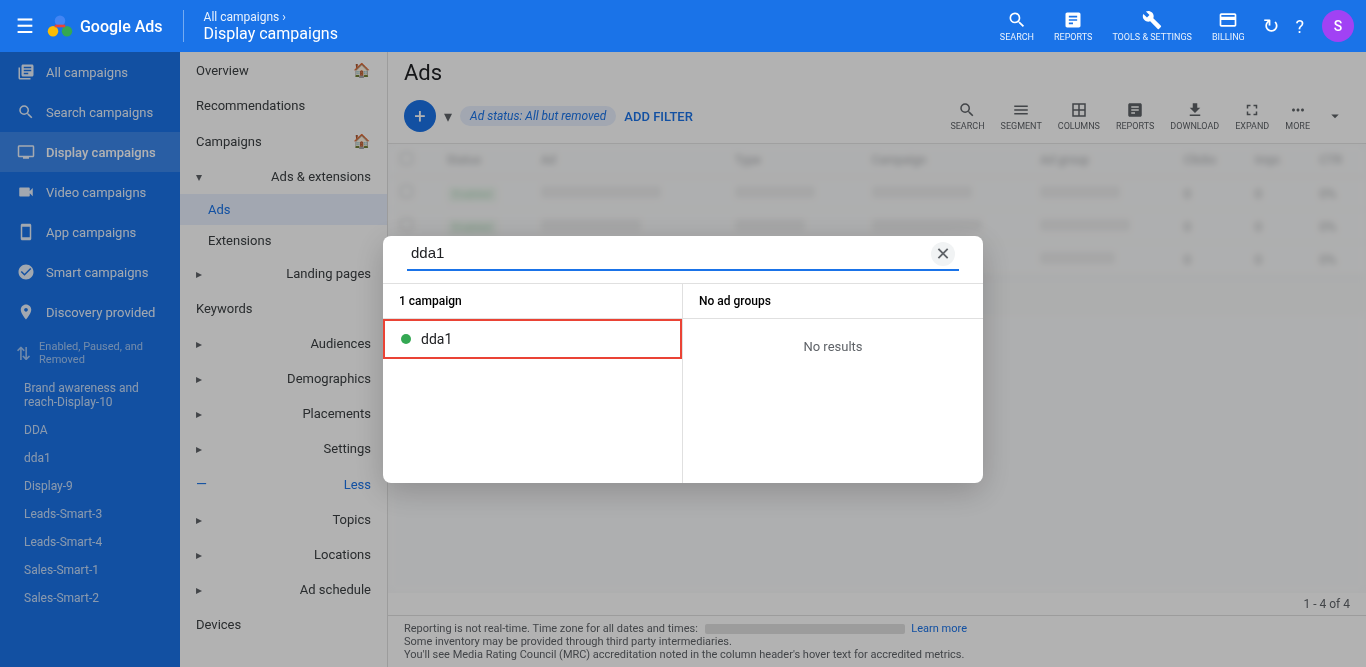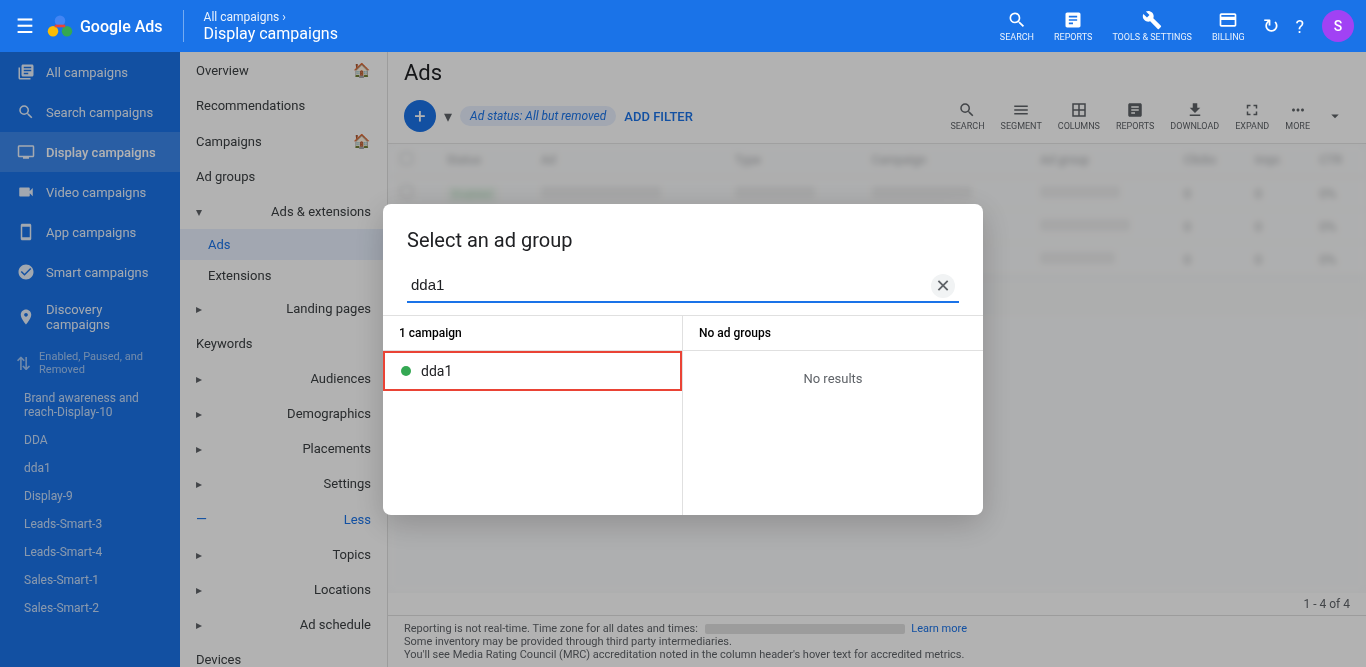--- a/index.html
+++ b/index.html
@@ -219,21 +219,21 @@
           </svg>
       </span>
       <span>Smart campaigns</span>
     </div>
     <div class="sidebar-item">
       <span class="item-icon">
         <svg viewBox="0 0 24 24">
             <path d="M12 2C8.13 2 5 5.13 5 9c0 5.25 7 13 7 13s7-7.75 7-13c0-3.87-3.13-7-7-7zm0 9.5c-1.38 0-2.5-1.12-2.5-2.5s1.12-2.5 2.5-2.5 2.5 1.12 2.5 2.5-1.12 2.5-2.5 2.5z"></path>
           </svg>
       </span>
-      <span>Discovery campaigns</span>
+      <span>Discovery provided</span>
     </div>
 
     <div style="padding: 8px 16px; color: rgba(255,255,255,0.6); font-size: 11px; display: flex; align-items: center; gap: 4px;">
       <span style="font-size: 18px; margin-right: 4px;">⇅</span>
       <span>Enabled, Paused, and Removed</span>
     </div>
 
     <div class="sidebar-item-small">
       <span>Brand awareness and reach-Display-10</span>
     </div>
@@ -264,23 +264,20 @@
     <div class="sec-sidebar-item">
       <span>Overview</span>
       <span class="home-icon">🏠</span>
     </div>
     <div class="sec-sidebar-item">
       <span>Recommendations</span>
     </div>
     <div class="sec-sidebar-item">
       <span>Campaigns</span>
       <span class="home-icon">🏠</span>
-    </div>
-    <div class="sec-sidebar-item">
-      <span>Ad groups</span>
     </div>
     <div class="sec-sidebar-item">
       <span style="color:#5f6368; font-size:12px; margin-right:4px;">▾</span>
       <span>Ads &amp; extensions</span>
     </div>
     <div class="sec-sidebar-sub active">
       <span>Ads</span>
     </div>
     <div class="sec-sidebar-sub">
       <span>Extensions</span>
@@ -456,23 +453,20 @@
         <a href="#">Learn more</a>
       </div>
       <div>Some inventory may be provided through third party intermediaries.</div>
       <div>You'll see Media Rating Council (MRC) accreditation noted in the column header's hover text for accredited metrics.</div>
     </div>
   </div>
 </div>
 
 <div class="modal-overlay">
   <div class="modal">
-    <div class="modal-header">
-      <h2 class="modal-title">Select an ad group</h2>
-    </div>
     <div class="modal-search-row">
       <div class="modal-search-wrapper">
         <input class="modal-search-input" type="text" value="dda1" placeholder="Search campaigns and ad groups" style="">
         <div class="modal-clear-btn">✕</div>
       </div>
     </div>
     <div class="modal-body">
       <div class="modal-campaigns">
         <div class="modal-col-header">1 campaign</div>
         <div class="modal-campaign-item selected">

